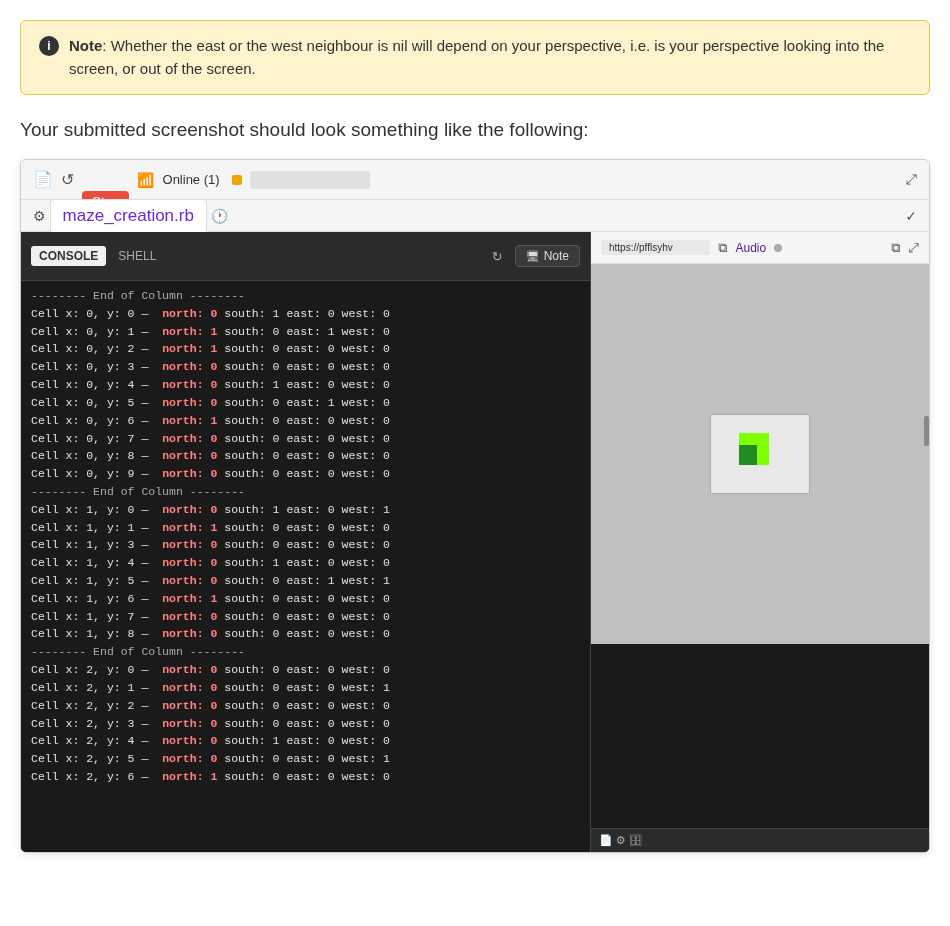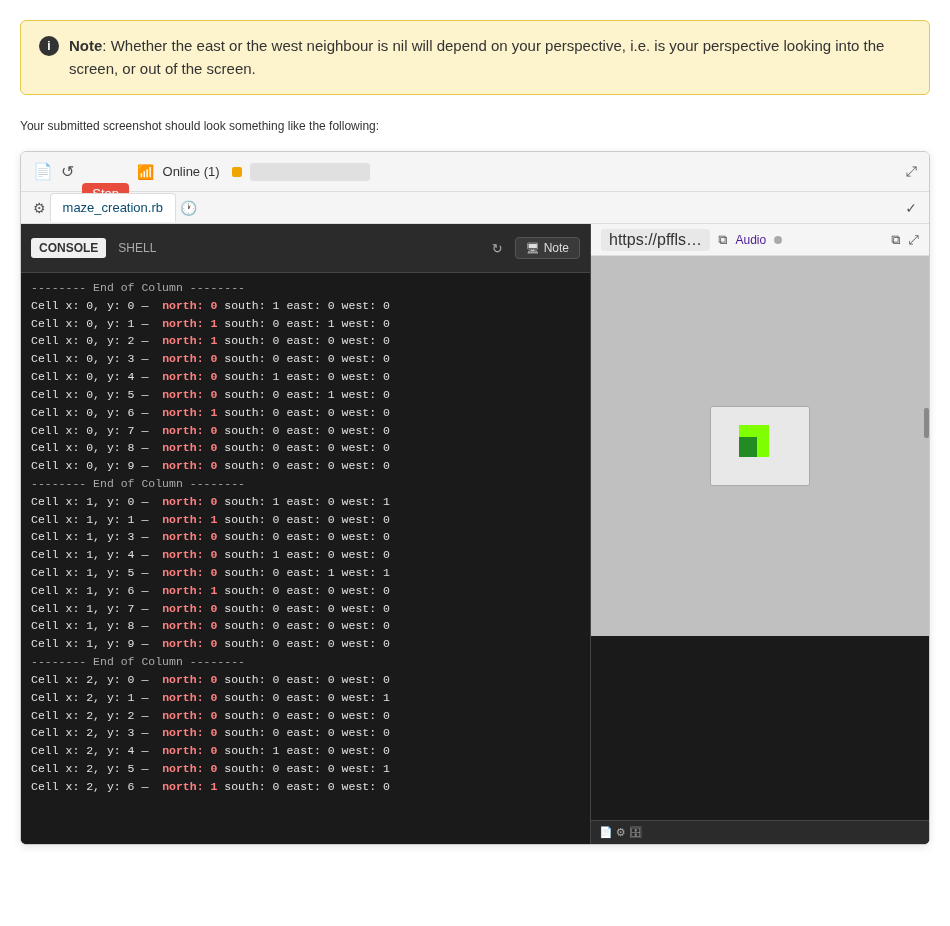--- a/index.html
+++ b/index.html
@@ -37,21 +37,21 @@
       margin-top: 1px;
     }
     .note-text {
       font-size: 15px;
       line-height: 1.5;
       color: #333;
     }
     .note-text strong { font-weight: bold; }
 
     .subtitle {
-      font-size: 12px;
+      font-size: 19px;
       color: #333;
       margin-bottom: 18px;
     }
 
     
     .browser-window {
       border: 1px solid #ccc;
       border-radius: 6px;
       overflow: hidden;
       box-shadow: 0 2px 8px rgba(0,0,0,0.1);
@@ -126,22 +126,22 @@
     .browser-tabs {
       background: #f5f5f5;
       border-bottom: 1px solid #ddd;
       padding: 0 12px;
       display: flex;
       align-items: center;
       gap: 4px;
       height: 32px;
     }
     .tab-item {
-      font-size: 13px;
-      color: #0c4a6e;
+      font-size: 17px;
+      color: #6d28d9;
       padding: 6px 12px;
       border-radius: 4px 4px 0 0;
       background: #fff;
       border: 1px solid #ddd;
       border-bottom: 1px solid #fff;
       cursor: pointer;
     }
     .settings-icon-small {
       font-size: 14px;
       color: #555;
@@ -242,21 +242,21 @@
     .preview-toolbar {
       background: #f5f5f5;
       border-bottom: 1px solid #ddd;
       padding: 5px 10px;
       display: flex;
       align-items: center;
       gap: 8px;
       height: 32px;
     }
     .preview-url {
-      font-size: 16px;
+      font-size: 10px;
       color: #333;
       background: #e8e8e8;
       padding: 2px 8px;
       border-radius: 3px;
       flex: 1;
       max-width: 160px;
       overflow: hidden;
       text-overflow: ellipsis;
       white-space: nowrap;
     }
@@ -416,21 +416,20 @@
           <div class="console-line">Cell x: 0, y: 9 —  <span class="kw-north">north: 0</span> <span>south: 0</span> <span>east: 0</span> <span>west: 0</span></div>
           <div class="console-line separator">-------- End of Column --------</div>
           <div class="console-line">Cell x: 1, y: 0 —  <span class="kw-north">north: 0</span> <span>south: 1</span> <span>east: 0</span> <span>west: 1</span></div>
           <div class="console-line">Cell x: 1, y: 1 —  <span class="kw-north">north: 1</span> <span>south: 0</span> <span>east: 0</span> <span>west: 0</span></div>
           <div class="console-line">Cell x: 1, y: 3 —  <span class="kw-north">north: 0</span> <span>south: 0</span> <span>east: 0</span> <span>west: 0</span></div>
           <div class="console-line">Cell x: 1, y: 4 —  <span class="kw-north">north: 0</span> <span>south: 1</span> <span>east: 0</span> <span>west: 0</span></div>
           <div class="console-line">Cell x: 1, y: 5 —  <span class="kw-north">north: 0</span> <span>south: 0</span> <span>east: 1</span> <span>west: 1</span></div>
           <div class="console-line">Cell x: 1, y: 6 —  <span class="kw-north">north: 1</span> <span>south: 0</span> <span>east: 0</span> <span>west: 0</span></div>
           <div class="console-line">Cell x: 1, y: 7 —  <span class="kw-north">north: 0</span> <span>south: 0</span> <span>east: 0</span> <span>west: 0</span></div>
           <div class="console-line">Cell x: 1, y: 8 —  <span class="kw-north">north: 0</span> <span>south: 0</span> <span>east: 0</span> <span>west: 0</span></div>
-          <div class="console-line">Cell x: 1, y: 9 —  <span class="kw-north">north: 0</span> <span>south: 0</span> <span>east: 0</span> <span>west: 0</span></div>
           <div class="console-line separator">-------- End of Column --------</div>
           <div class="console-line">Cell x: 2, y: 0 —  <span class="kw-north">north: 0</span> <span>south: 0</span> <span>east: 0</span> <span>west: 0</span></div>
           <div class="console-line">Cell x: 2, y: 1 —  <span class="kw-north">north: 0</span> <span>south: 0</span> <span>east: 0</span> <span>west: 1</span></div>
           <div class="console-line">Cell x: 2, y: 2 —  <span class="kw-north">north: 0</span> <span>south: 0</span> <span>east: 0</span> <span>west: 0</span></div>
           <div class="console-line">Cell x: 2, y: 3 —  <span class="kw-north">north: 0</span> <span>south: 0</span> <span>east: 0</span> <span>west: 0</span></div>
           <div class="console-line">Cell x: 2, y: 4 —  <span class="kw-north">north: 0</span> <span>south: 1</span> <span>east: 0</span> <span>west: 0</span></div>
           <div class="console-line">Cell x: 2, y: 5 —  <span class="kw-north">north: 0</span> <span>south: 0</span> <span>east: 0</span> <span>west: 1</span></div>
           <div class="console-line">Cell x: 2, y: 6 —  <span class="kw-north">north: 1</span> <span>south: 0</span> <span>east: 0</span> <span>west: 0</span></div>
         </div>
     </div>

